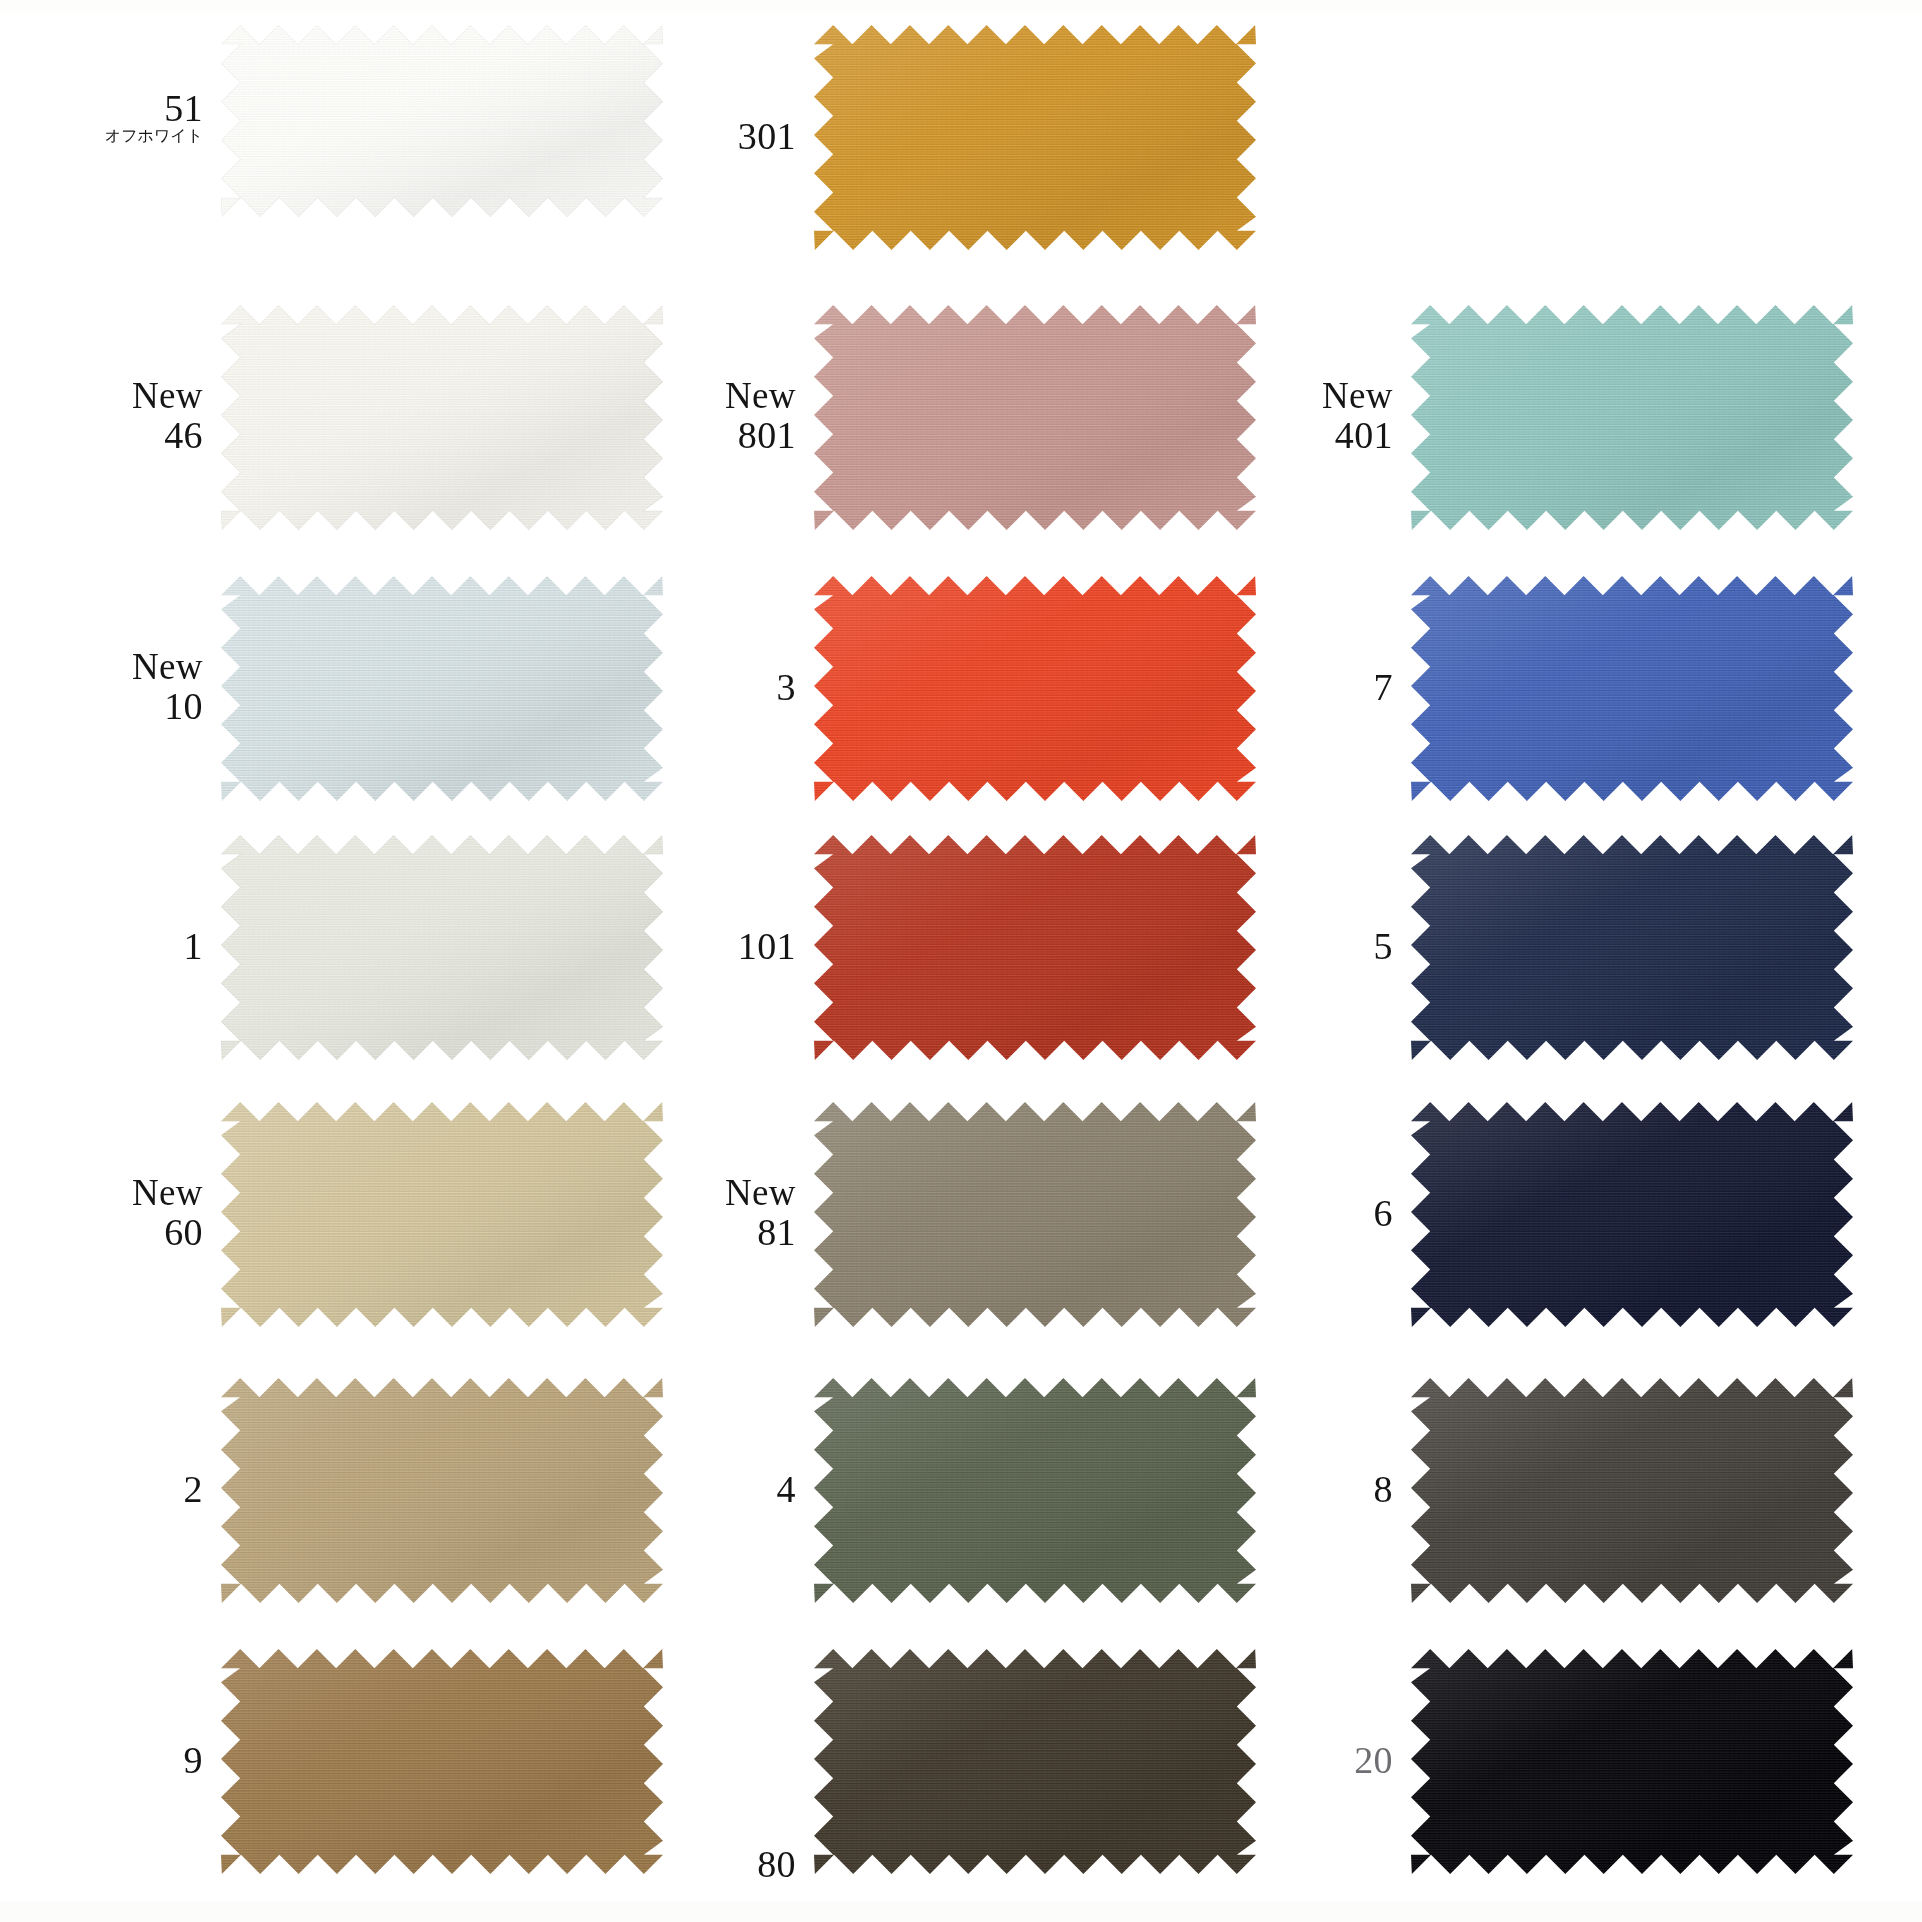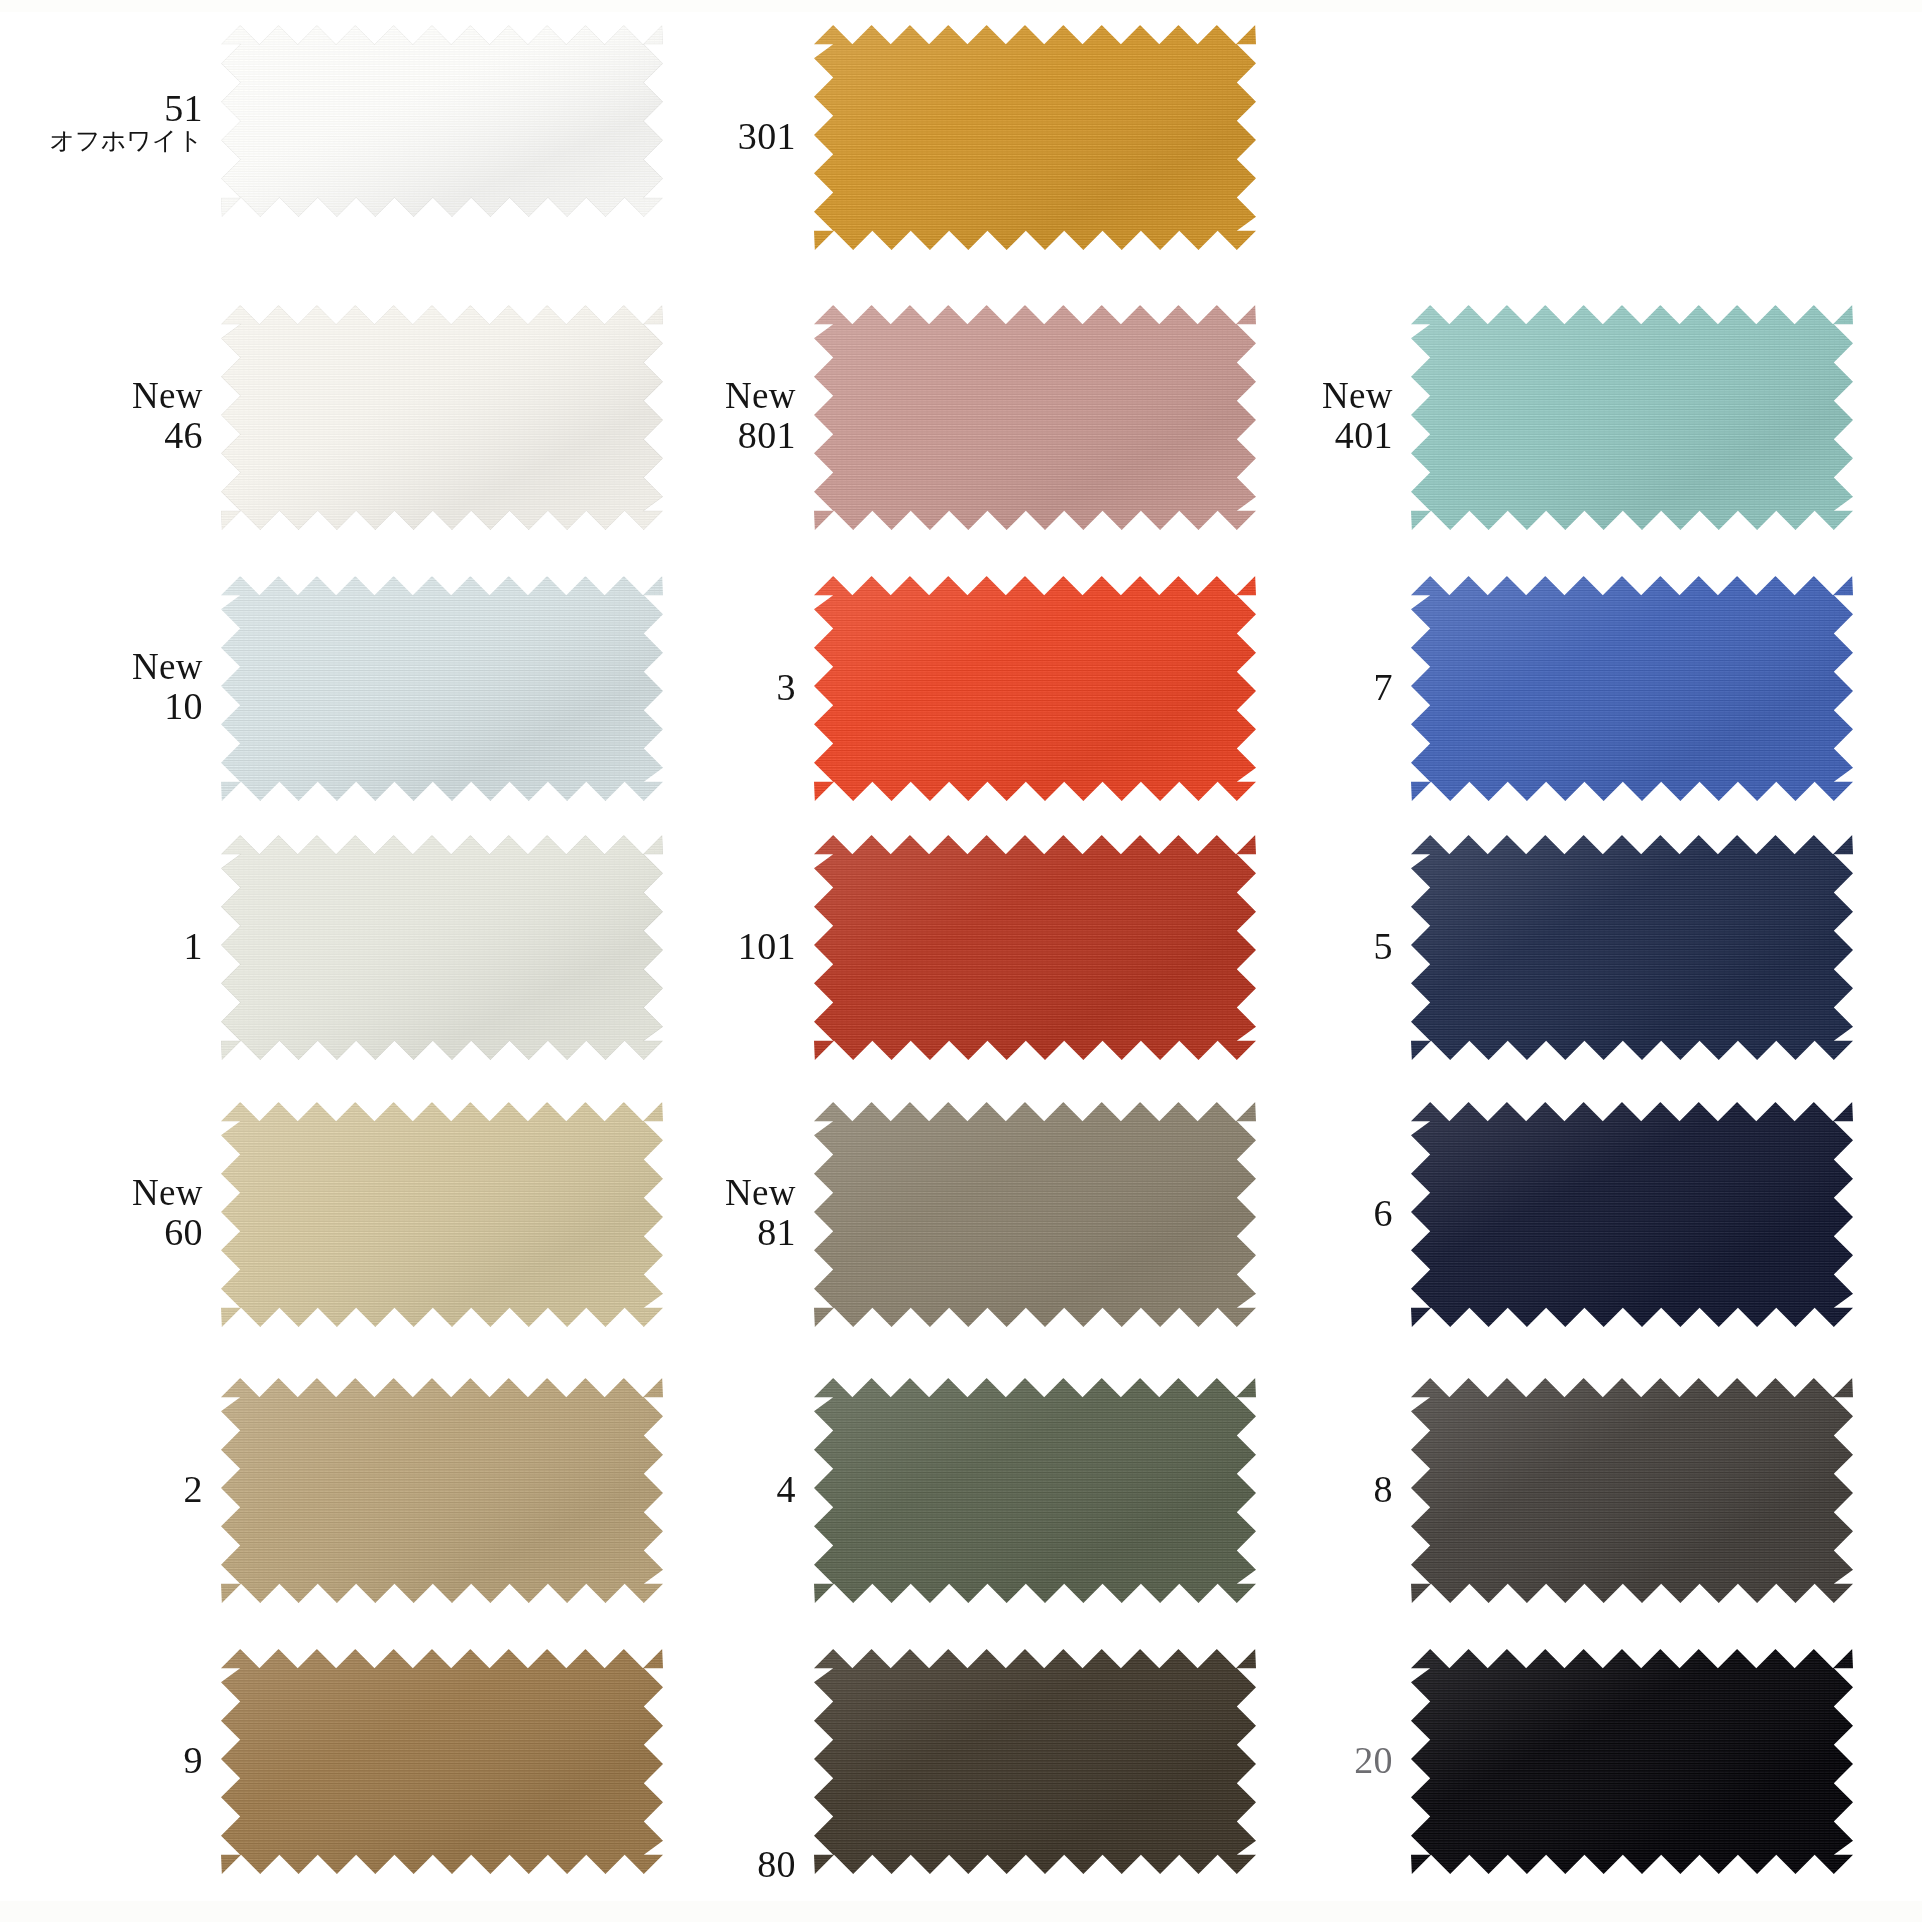--- a/index.html
+++ b/index.html
@@ -23,21 +23,21 @@
   .label{
     position:absolute;
     text-align:right;
     font-family:"Liberation Serif", serif;
     color:#151515;
     line-height:1.06;
     white-space:nowrap;
   }
   .label .num{display:block;font-size:38px;letter-spacing:0.4px;}
   .label .new{display:block;font-size:37px;letter-spacing:0.4px;}
-  .label .jp{display:block;font-size:25px;letter-spacing:0px;font-family:"DejaVu Sans", sans-serif;}
+  .label .jp{display:block;font-size:16px;letter-spacing:0px;font-family:"DejaVu Sans", sans-serif;}
   .label.light .num,.label.light .new{color:#6e6e72;margin-left:37px;}
 
   
   .swatch{
     position:absolute;
     overflow:hidden;
   }
   svg.zsvg{display:block;width:100%;height:100%;}
 </style>
 </head>

